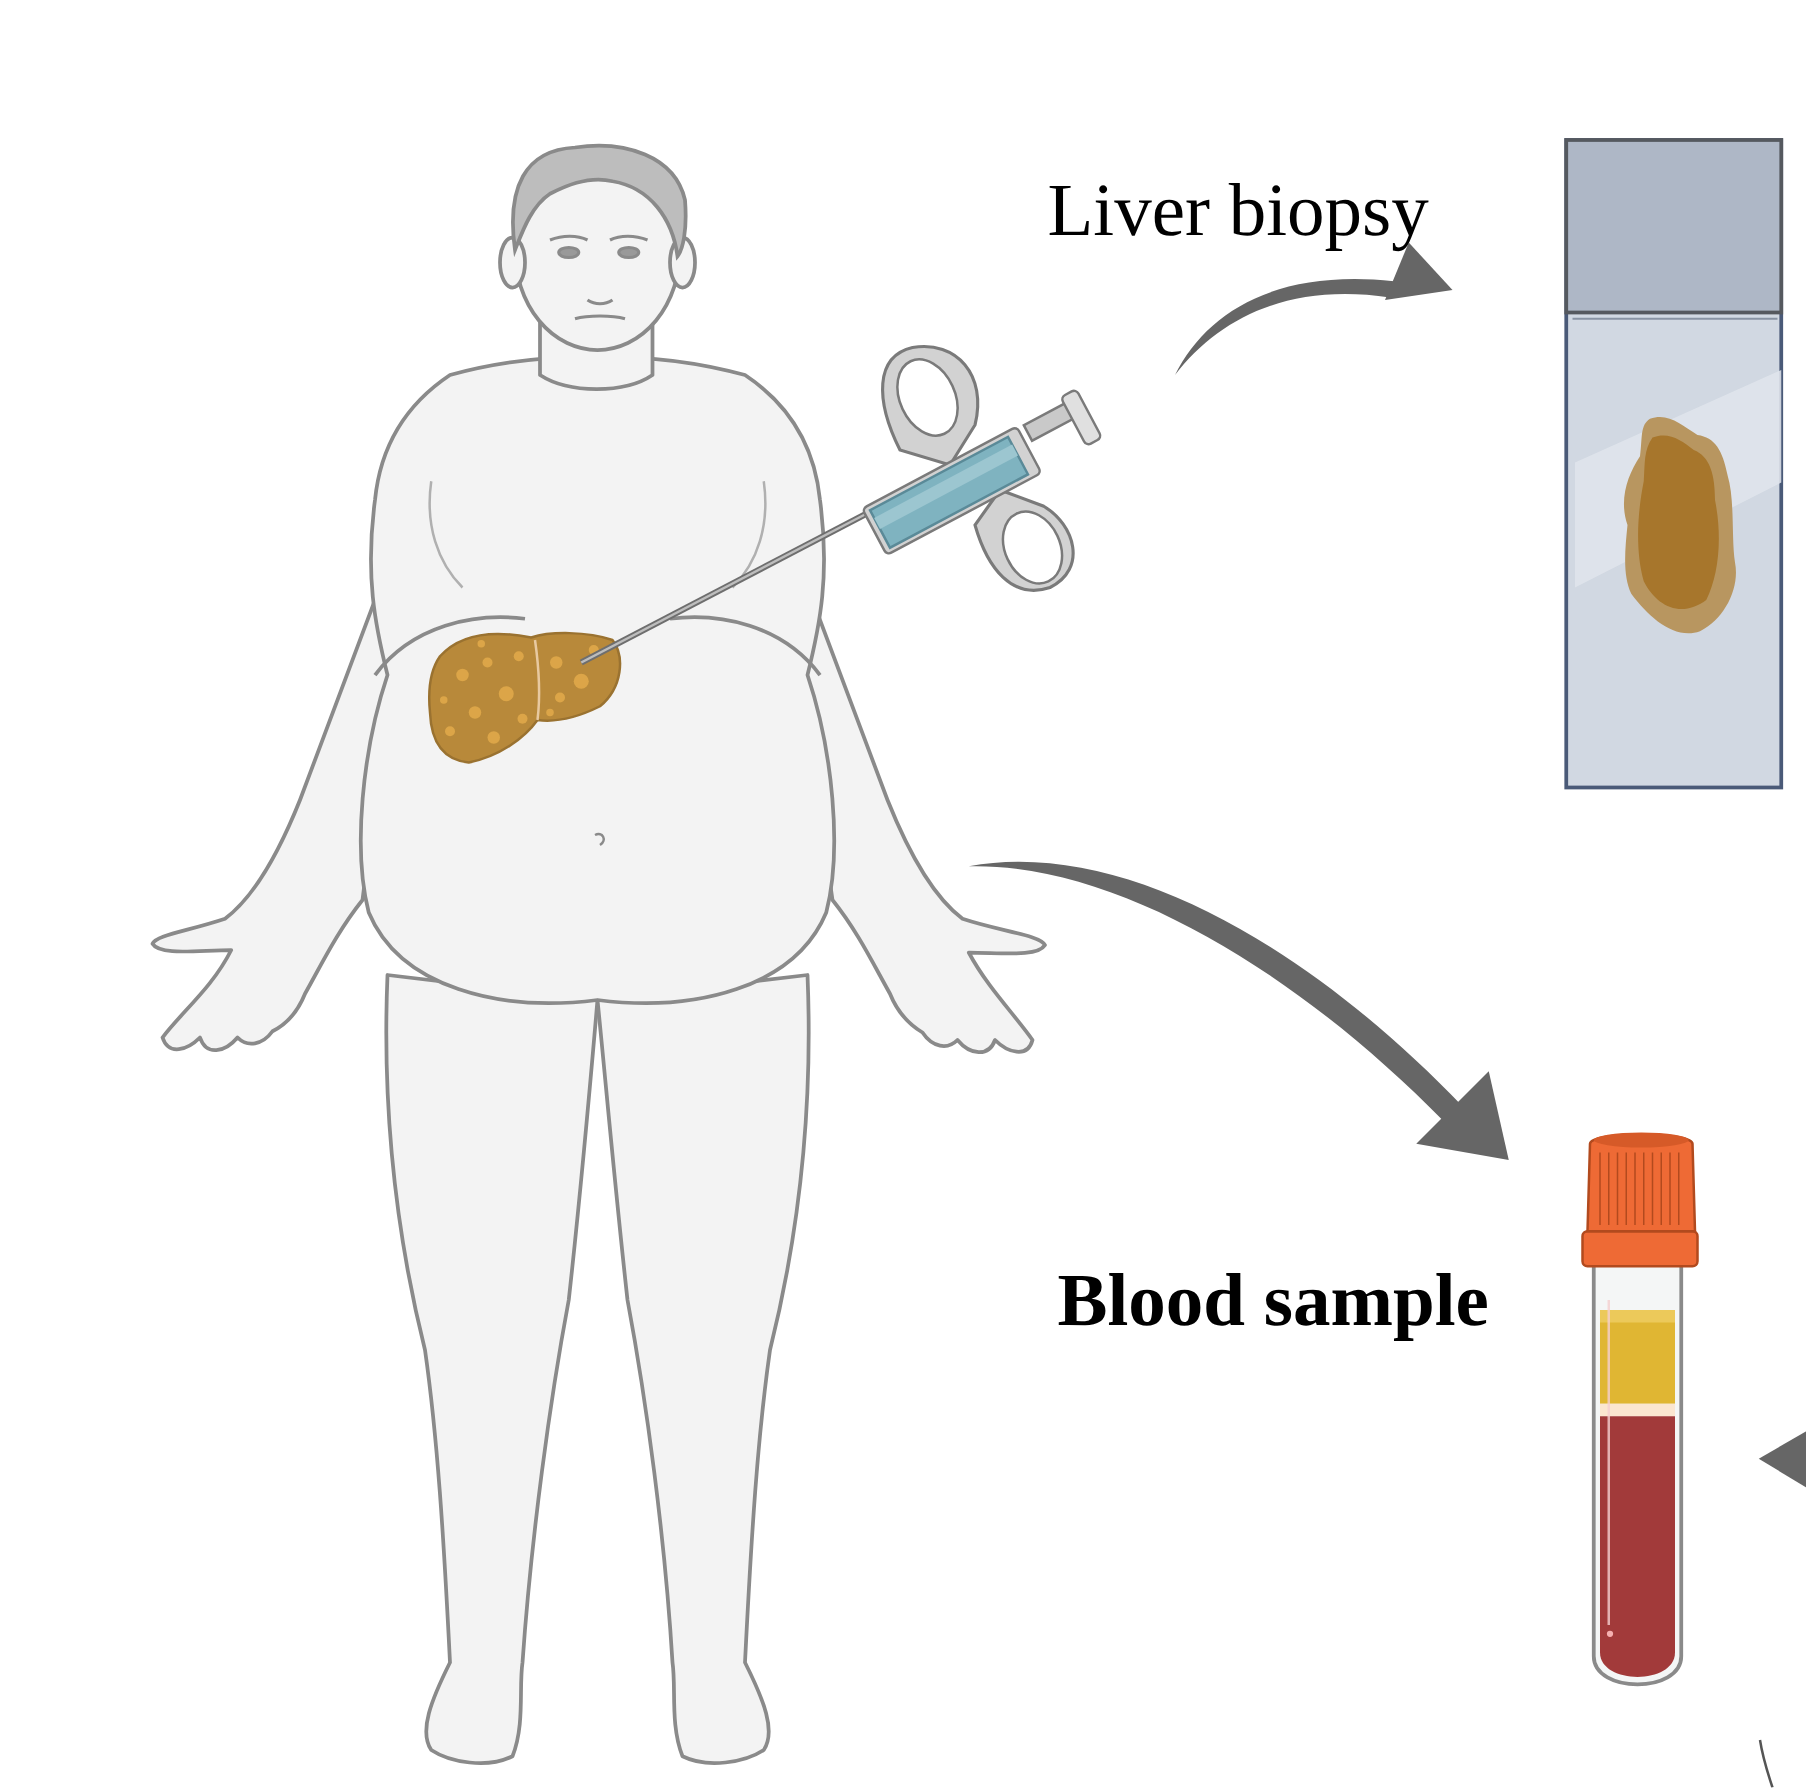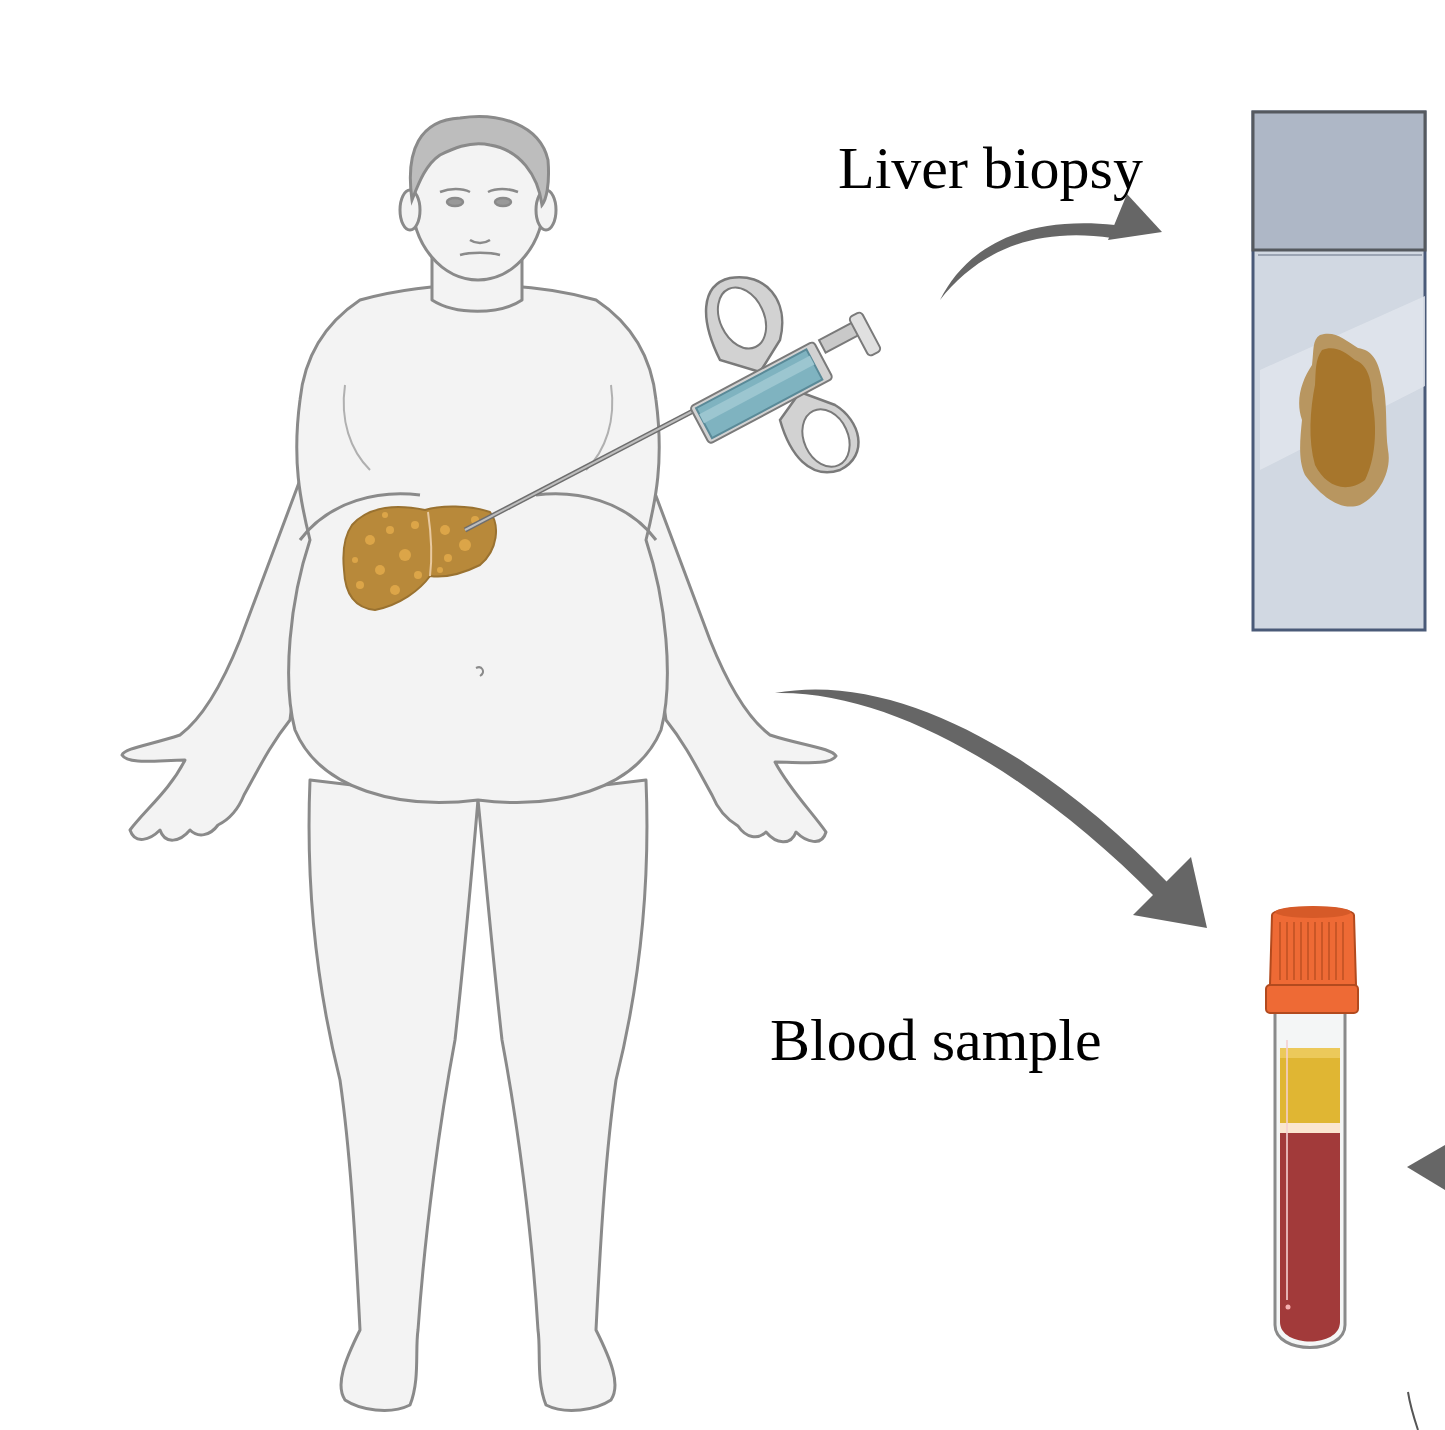--- a/index.html
+++ b/index.html
@@ -7,21 +7,21 @@
   .stage { position:absolute; left:0; top:0; width:1445px; height:1430px;text-align:center; }
   .label {
     position:absolute;
     font-family:"Liberation Serif", "DejaVu Serif", serif;
     color:#000;
     font-size:60px;
     line-height:1;
     white-space:nowrap;
   }
   #lbl-biopsy { left:838px; top:138px; }
-  #lbl-blood { left:770px; top:1010px; }
+  #lbl-blood { left:846px; top:1010px;font-weight:bold; }
   svg { position:absolute; left:0; top:0; }
 </style>
 </head>
 <body>
 
 <div class="stage">
 
 <svg width="1445" height="1430" viewBox="0 0 1445 1430">
 
   <g stroke="#8a8a8a" stroke-width="3" fill="#f3f3f3" stroke-linejoin="round">

